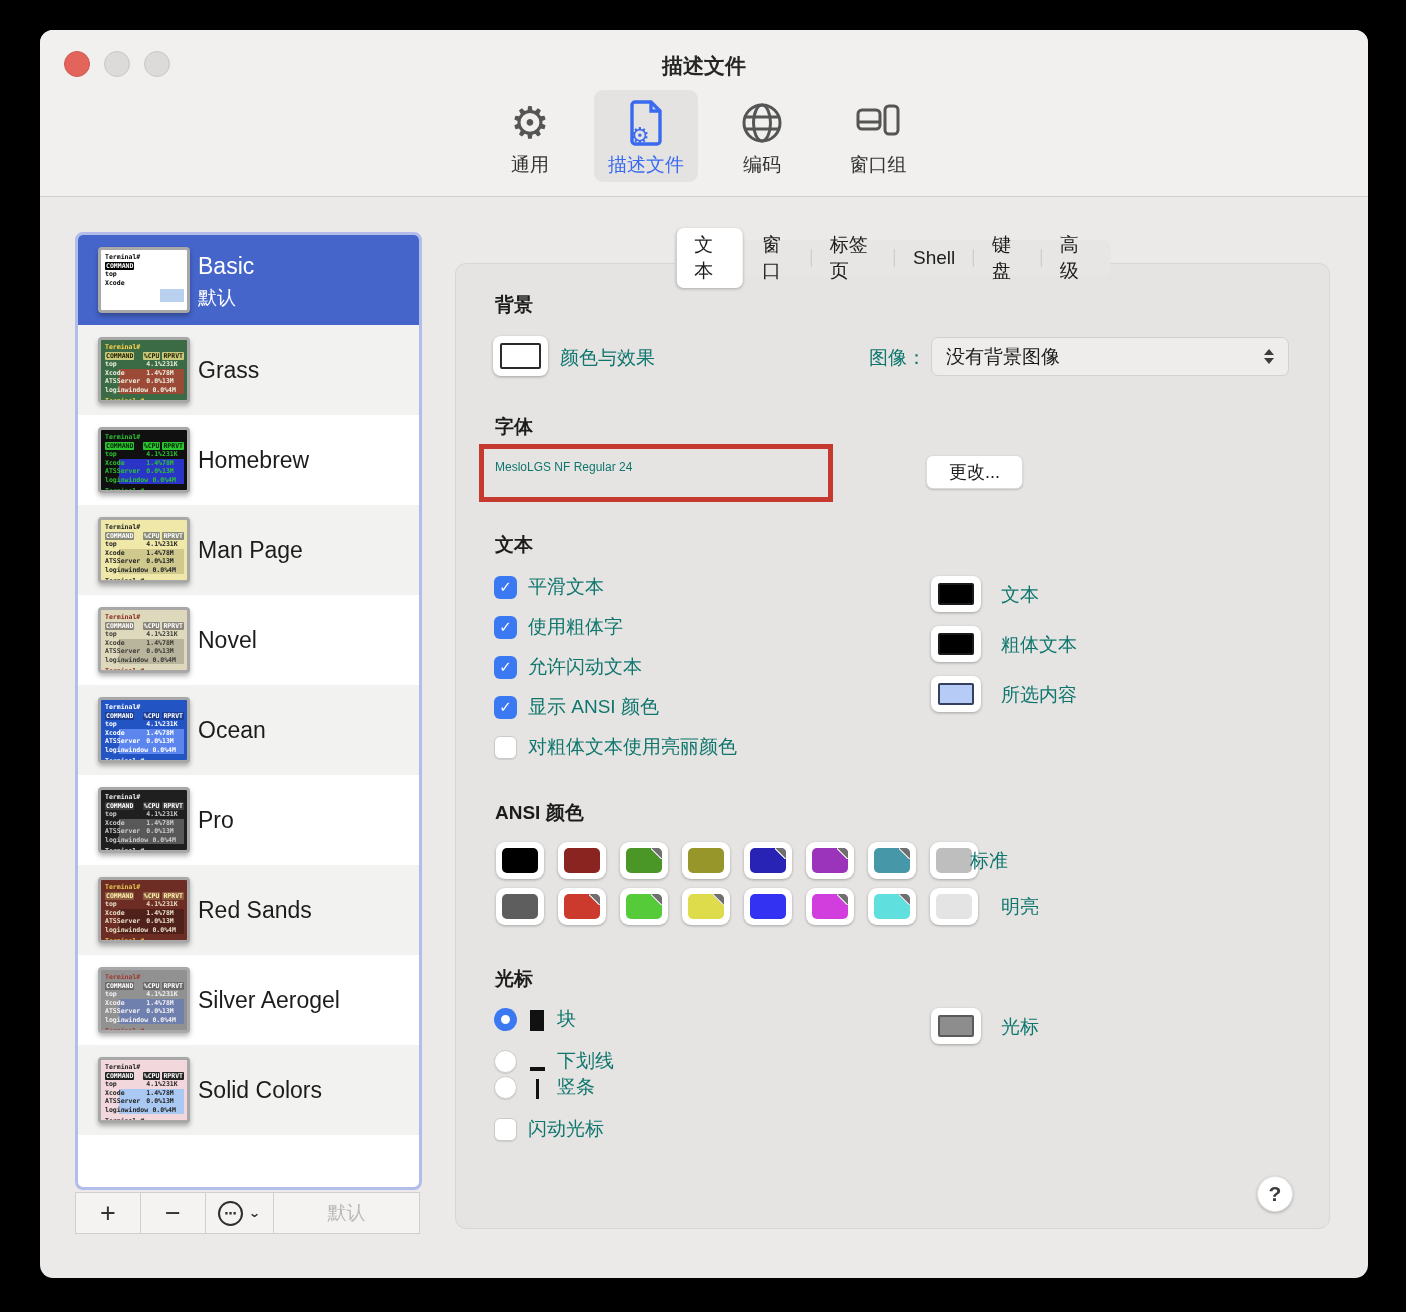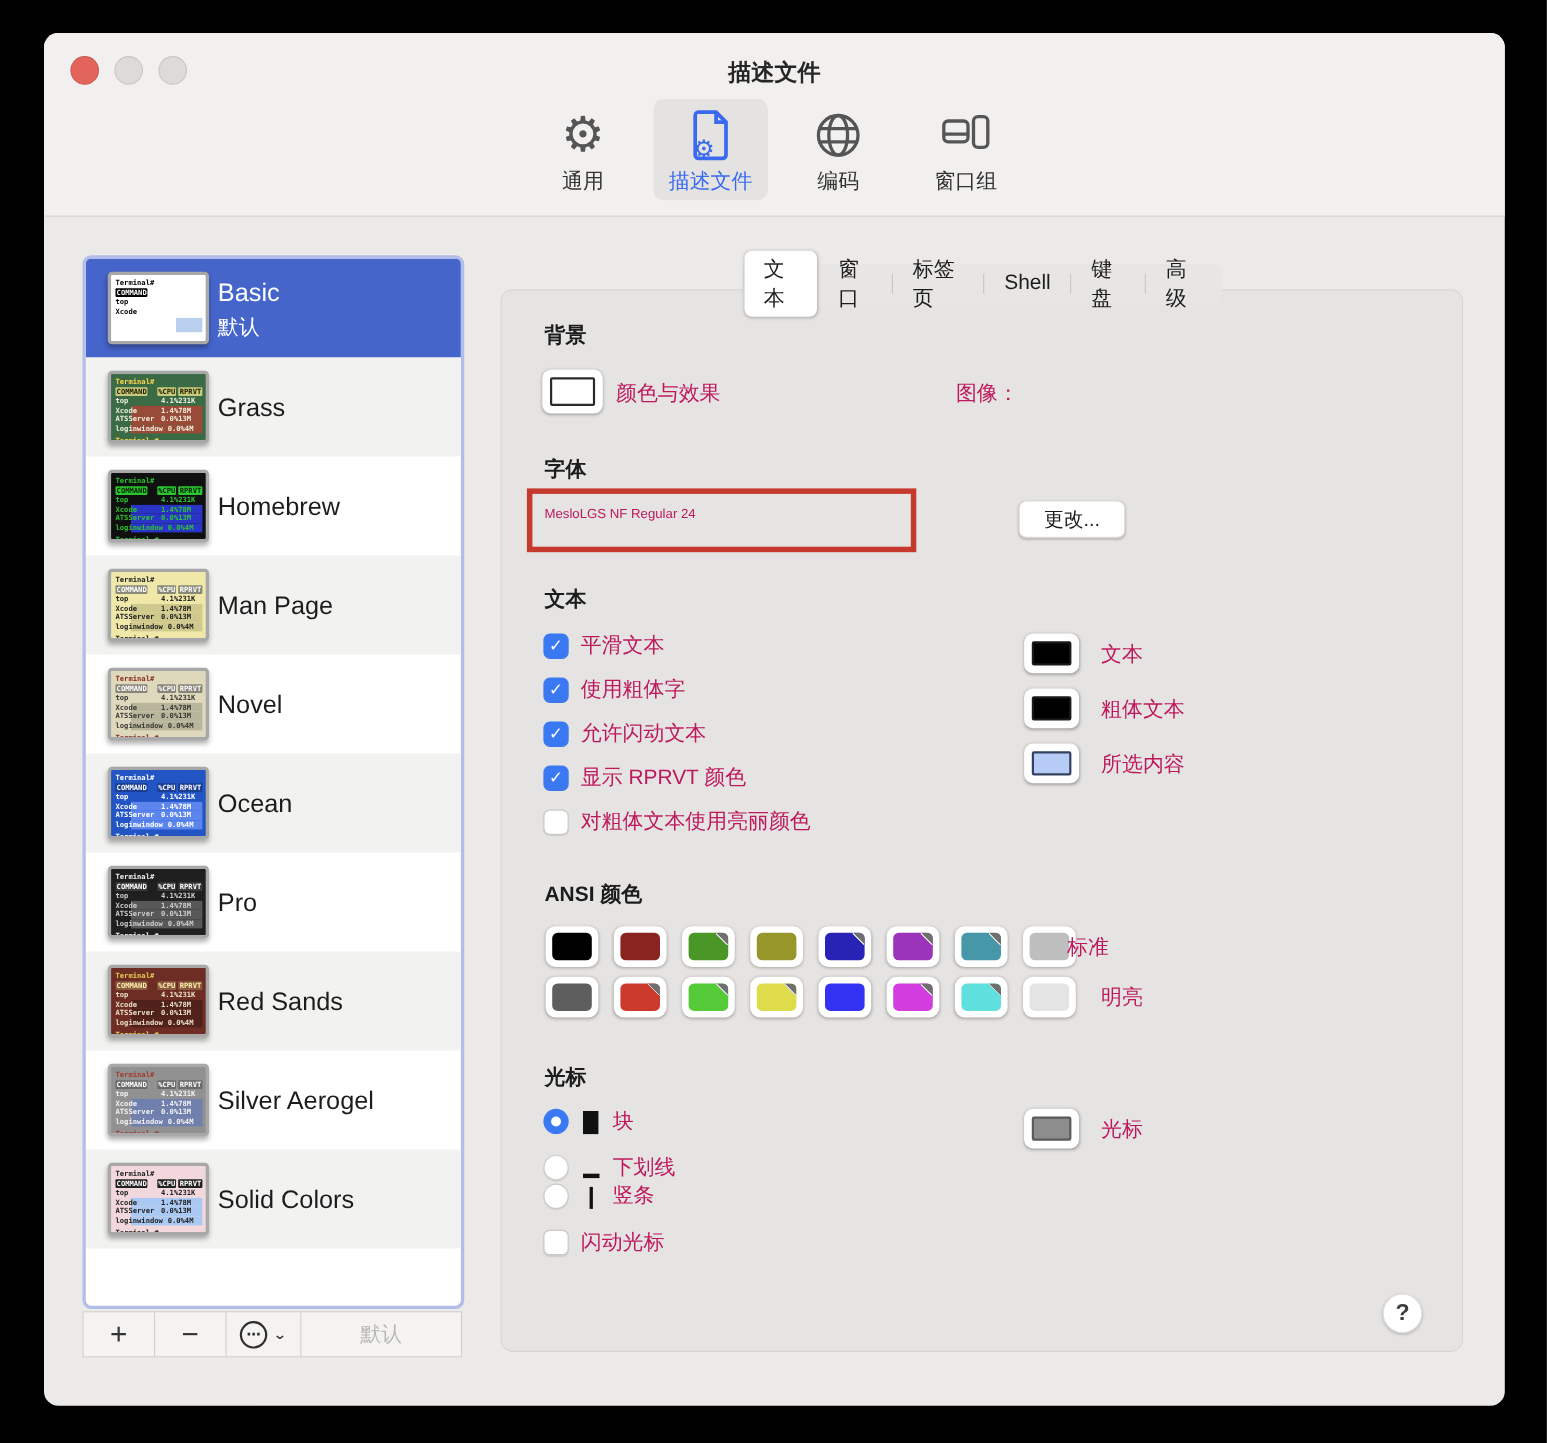--- a/index.html
+++ b/index.html
@@ -51,21 +51,21 @@
   
   .panel{position:absolute;left:415px;top:233px;width:875px;height:966px;background:#e5e4e2;
     border:1px solid #d7d6d4;border-radius:11px;}
   .tabs{position:absolute;left:50%;transform:translateX(-50%);top:-24px;height:36px;display:flex;align-items:center;
     background:#e7e6e4;border-radius:8px;padding:1px 2px;}
   .tab{font-size:19px;color:#1d1d1d;padding:4px 18px;border-radius:7px;position:relative;}
   .tab.selected{background:#fff;box-shadow:0 1px 3px rgba(0,0,0,.25);}
   .tab-sep{width:1px;height:18px;background:#c6c6c4;}
   .tab-sep.hidden{visibility:hidden;}
   .sec-h{position:absolute;left:39px;font-size:19px;font-weight:700;color:#1c1c1c;}
-  .lbl{font-size:19px;color:#be185d;}
+  .lbl{font-size:19px;color:#0f766e;}
   
   .well{background:#fff;border-radius:8px;box-shadow:0 1px 3px rgba(0,0,0,.3);display:flex;align-items:center;justify-content:center;}
   .well-inner{border-radius:2px;}
   
   .check-row{position:absolute;display:flex;align-items:center;gap:11px;}
   .checkbox{width:23px;height:23px;border-radius:6px;flex:0 0 auto;display:flex;align-items:center;justify-content:center;}
   .checkbox.checked{background:#3b79f2;color:#fff;font-size:15px;font-weight:700;}
   .checkbox.unchecked{background:#fff;border:1px solid #cbcbc9;box-shadow:0 1px 1px rgba(0,0,0,.1);}
   .radio{width:23px;height:23px;border-radius:50%;flex:0 0 auto;}
   .radio.on{background:#3b79f2;display:flex;align-items:center;justify-content:center;}
@@ -488,20 +488,27 @@
         <div class="tab-sep"></div>
         <div class="tab">高级</div>
       </div>
 
     <div class="sec-h" style="top:28px;">背景</div>
     <div class="well" style="position:absolute;left:37px;top:72px;width:55px;height:40px;">
       <div class="well-inner" id="bg-well" style="width: 41px; height: 26px; border: 2px solid rgb(42, 42, 42); background: rgb(255, 255, 255);"></div>
     </div>
     <div class="lbl" style="position:absolute;left:104px;top:81px;">颜色与效果</div>
     <div class="lbl" style="position:absolute;left:413px;top:81px;">图像：</div>
+    <div class="dropdown" style="left:475px;top:73px;width:358px;height:39px;">
+      <span>没有背景图像</span>
+      <span class="dd-chev">
+          <i class="up"></i>
+          <i class="down"></i>
+        </span>
+    </div>
 
     <div class="sec-h" style="top:150px;">字体</div>
     <div class="annotation" style="left:23px;top:180px;width:354px;height:58px;"></div>
     <div class="lbl" style="position:absolute;left:39px;top:196px;font-size:12px;">MesloLGS NF Regular 24</div>
     <div class="btn" style="position:absolute;left:470px;top:191px;width:97px;height:34px;">
       <span>更改...</span>
     </div>
 
     <div class="sec-h" style="top:268px;">文本</div>
     <div id="text-checks">
@@ -512,21 +519,21 @@
         <div class="check-row" style="left: 38px; top: 350px;">
           <div class="checkbox checked">✓</div>
           <span class="lbl">使用粗体字</span>
         </div>
         <div class="check-row" style="left: 38px; top: 390px;">
           <div class="checkbox checked">✓</div>
           <span class="lbl">允许闪动文本</span>
         </div>
         <div class="check-row" style="left: 38px; top: 430px;">
           <div class="checkbox checked">✓</div>
-          <span class="lbl">显示 RPRVT 颜色</span>
+          <span class="lbl">显示 ANSI 颜色</span>
         </div>
         <div class="check-row" style="left: 38px; top: 470px;">
           <div class="checkbox unchecked"></div>
           <span class="lbl">对粗体文本使用亮丽颜色</span>
         </div>
       </div>
     <div id="text-wells">
         <div class="well" style="position: absolute; left: 475px; top: 312px; width: 50px; height: 36px;">
           <div class="well-inner" style="width: 36px; height: 22px; background: rgb(0, 0, 0); border: 2px solid rgb(26, 26, 26);"></div>
         </div>

